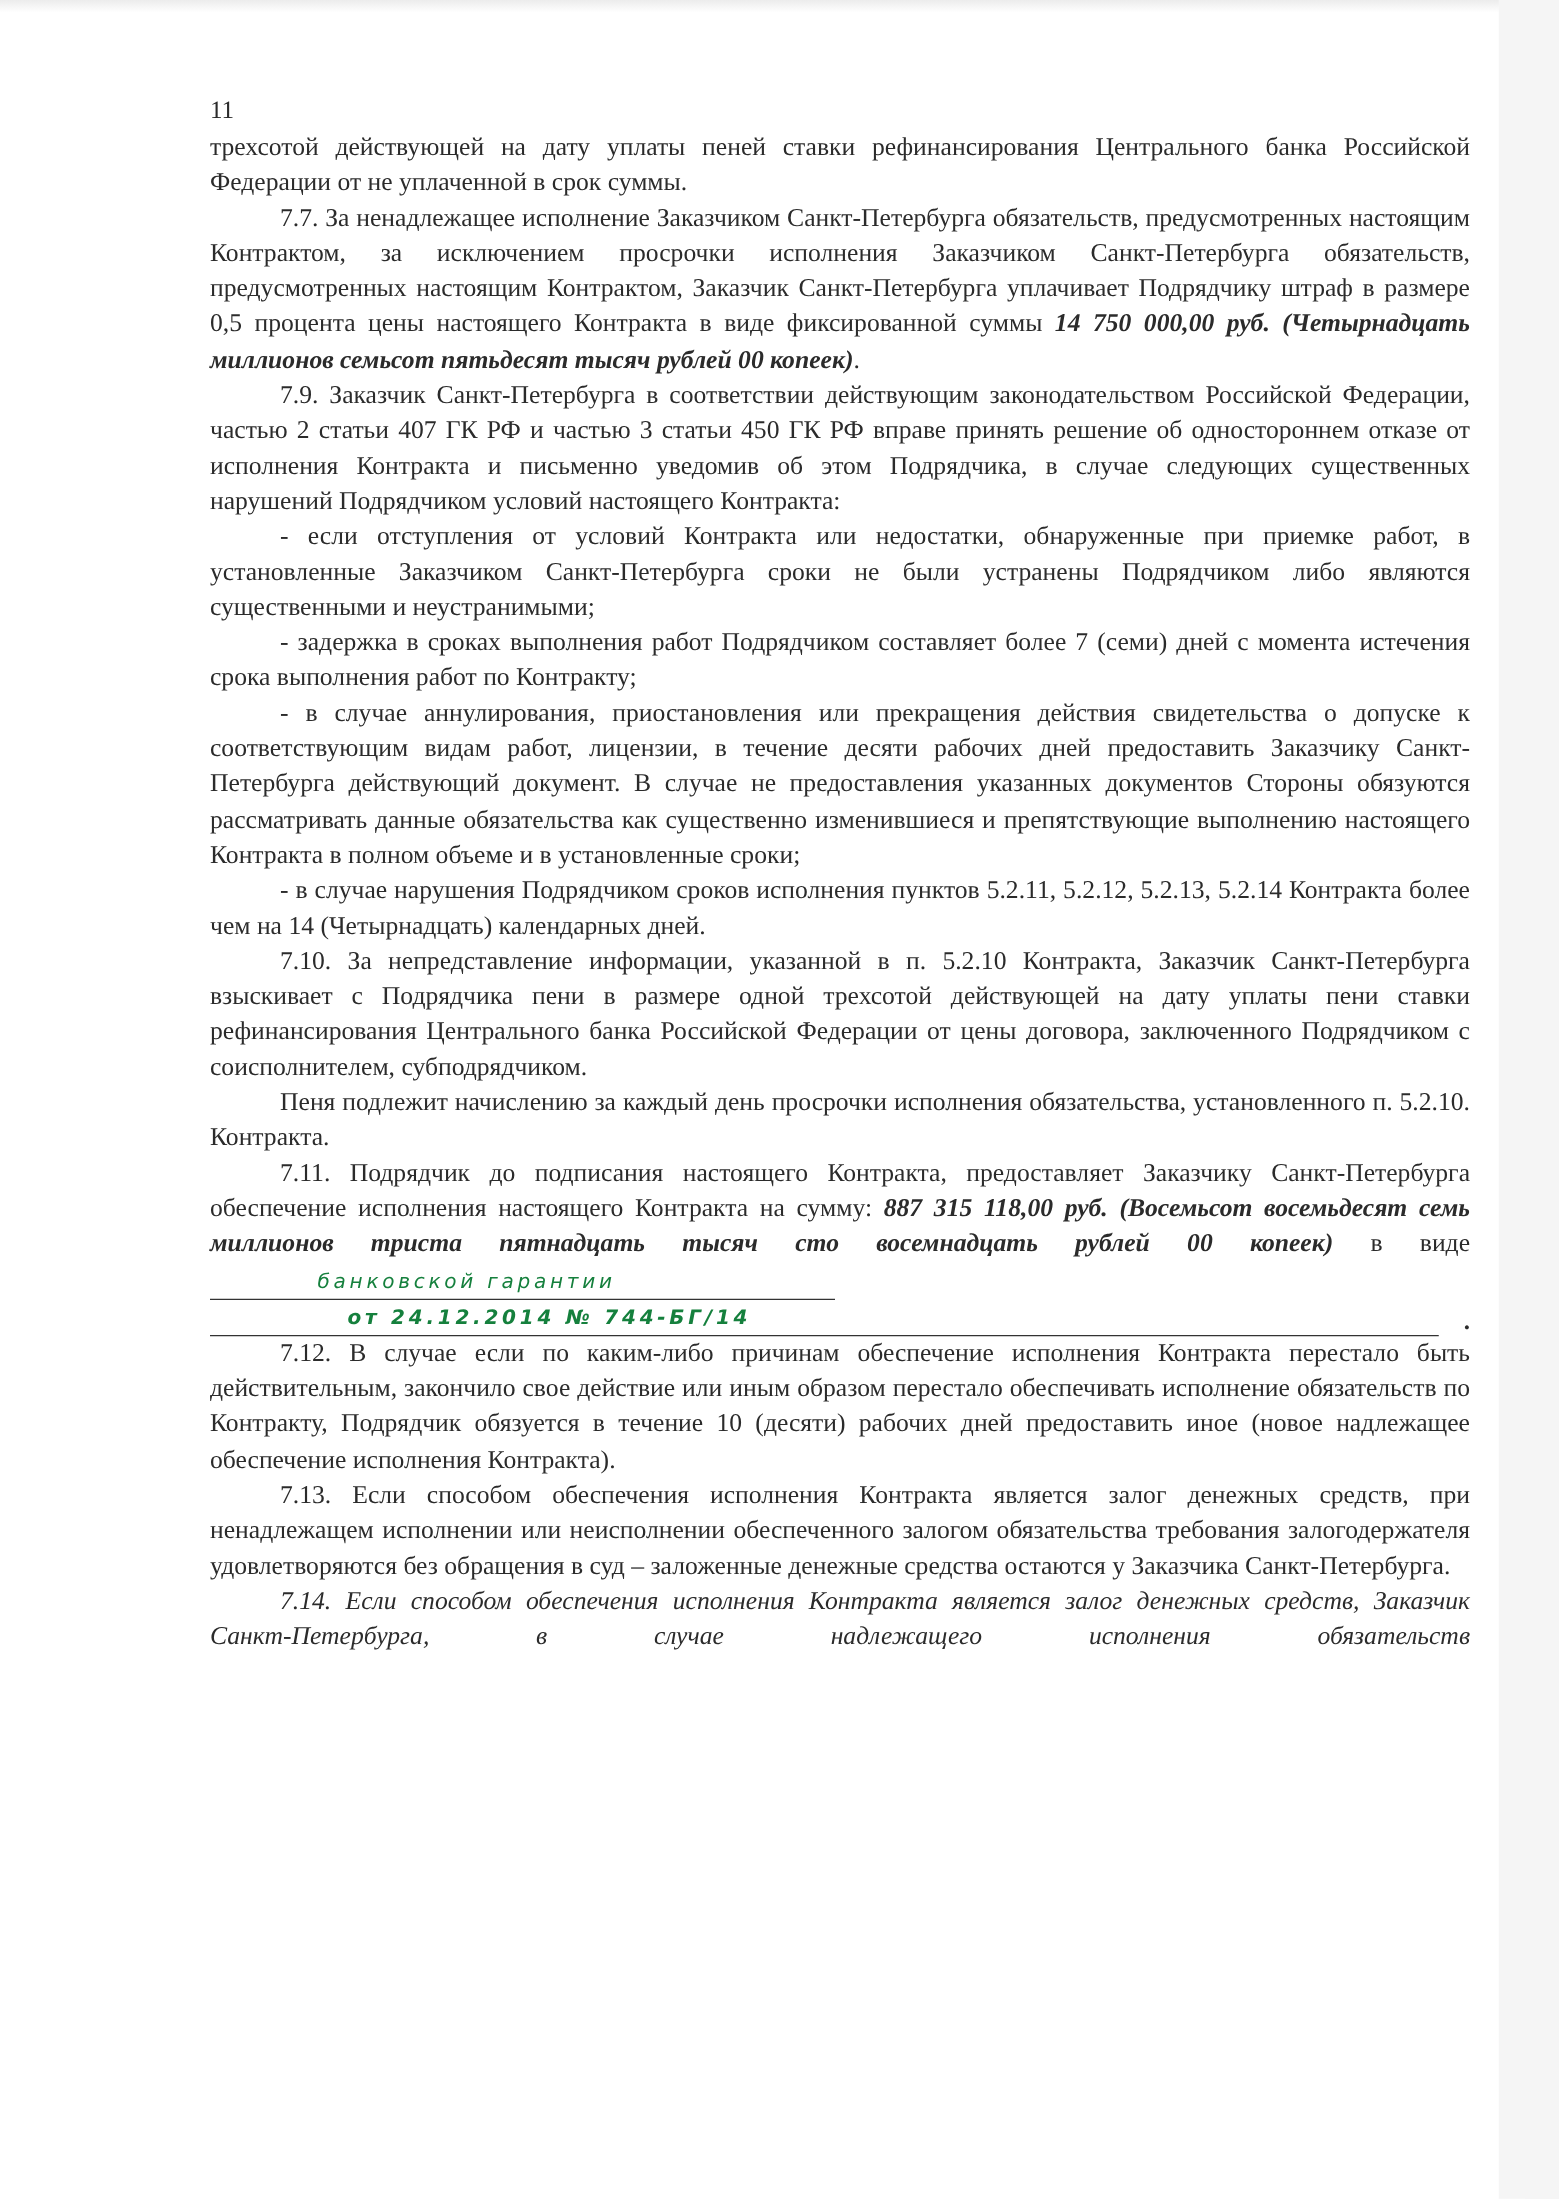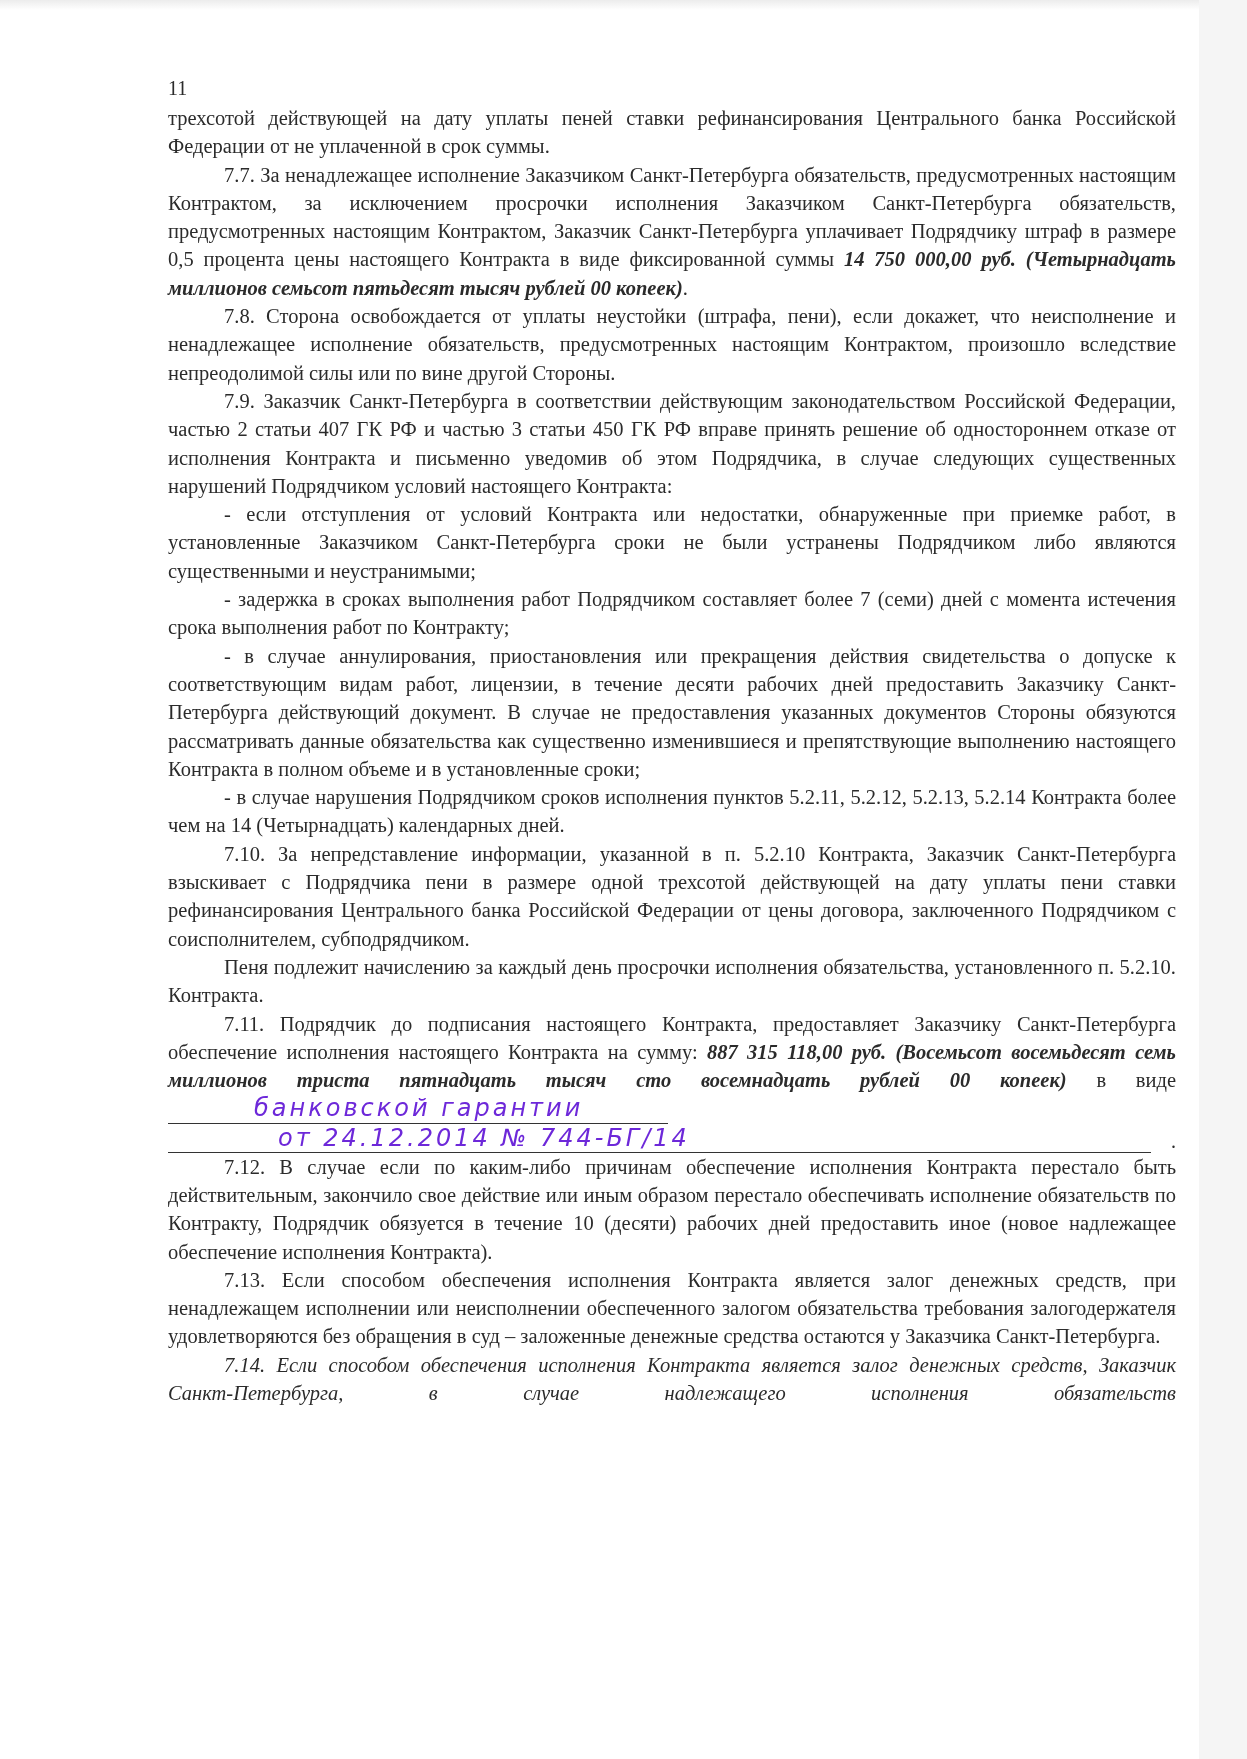--- a/index.html
+++ b/index.html
@@ -8,51 +8,50 @@
     font-family: "Liberation Serif", "DejaVu Serif", serif; color: #2b2b2b;
   }
   .edge { position: absolute; top: 0; right: 0; width: 48px; height: 1759px; background: #f5f5f5; }
   .topshade { position: absolute; top: 0; left: 0; width: 1200px; height: 10px; background: linear-gradient(#ececec, #ffffff); }
   .page { position: absolute; left: 168px; top: 76px; width: 1008px; }
   .pnum { text-align: left; font-size: 20px; line-height: 24px; margin-bottom: 4px; }
   p { margin: 0; font-size: 20.5px; line-height: 28.3px; text-align: justify; }
   p.ind { text-indent: 56px; }
   p.last-left { text-align-last: left; }
   .bi { font-weight: bold; font-style: italic; }
-  .hw { font-family: "DejaVu Sans", sans-serif; font-style: italic; color: #6d28d9; font-size: 24px; }
+  .hw { font-family: "DejaVu Sans", sans-serif; font-style: italic; color: #15803d; font-size: 16px; }
   .fill1 { display: inline-block; width: 470px; border-bottom: 1.5px solid #333; padding-left: 30px; letter-spacing: 3px; }
   .fill2 { display: block; border-bottom: 1.5px solid #333; padding-left: 110px; letter-spacing: 3px; height: 28px; line-height: 28px; margin-right: 20px; }
 </style>
 </head>
 <body>
 
 <div class="topshade"></div>
 <div class="edge"></div>
 
 <div class="page">
   <div class="pnum">11</div>
 
   <p class="last-left">трехсотой действующей на дату уплаты пеней ставки рефинансирования Центрального банка Российской Федерации от не уплаченной в срок суммы.</p>
 
   <p class="ind last-left"><span>7.7. За ненадлежащее исполнение Заказчиком Санкт-Петербурга обязательств, предусмотренных настоящим Контрактом, за исключением просрочки исполнения Заказчиком Санкт-Петербурга обязательств, предусмотренных настоящим Контрактом, Заказчик Санкт-Петербурга уплачивает Подрядчику штраф в размере 0,5 процента цены настоящего Контракта в виде фиксированной суммы </span><span class="bi">14 750 000,00 руб. (Четырнадцать миллионов семьсот пятьдесят тысяч рублей 00 копеек)</span><span>.</span></p>
 
-  <p class="ind last-left">7.8. Сторона освобождается от уплаты неустойки (штрафа, пени), если докажет, что неисполнение и ненадлежащее исполнение обязательств, предусмотренных настоящим Контрактом, произошло вследствие непреодолимой силы или по вине другой Стороны.</p>
 
   <p class="ind last-left">7.9. Заказчик Санкт-Петербурга в соответствии действующим законодательством Российской Федерации, частью 2 статьи 407 ГК РФ и частью 3 статьи 450 ГК РФ вправе принять решение об одностороннем отказе от исполнения Контракта и письменно уведомив об этом Подрядчика, в случае следующих существенных нарушений Подрядчиком условий настоящего Контракта:</p>
   <p class="ind last-left">- если отступления от условий Контракта или недостатки, обнаруженные при приемке работ, в установленные Заказчиком Санкт-Петербурга сроки не были устранены Подрядчиком либо являются существенными и неустранимыми;</p>
   <p class="ind last-left">- задержка в сроках выполнения работ Подрядчиком составляет более 7 (семи) дней с момента истечения срока выполнения работ по Контракту;</p>
   <p class="ind last-left">- в случае аннулирования, приостановления или прекращения действия свидетельства о допуске к соответствующим видам работ, лицензии, в течение десяти рабочих дней предоставить Заказчику Санкт-Петербурга действующий документ. В случае не предоставления указанных документов Стороны обязуются рассматривать данные обязательства как существенно изменившиеся и препятствующие выполнению настоящего Контракта в полном объеме и в установленные сроки;</p>
   <p class="ind last-left">- в случае нарушения Подрядчиком сроков исполнения пунктов 5.2.11, 5.2.12, 5.2.13, 5.2.14 Контракта более чем на 14 (Четырнадцать) календарных дней.</p>
 
 
   <p class="ind last-left">7.10. За непредставление информации, указанной в п. 5.2.10 Контракта, Заказчик Санкт-Петербурга взыскивает с Подрядчика пени в размере одной трехсотой действующей на дату уплаты пени ставки рефинансирования Центрального банка Российской Федерации от цены договора, заключенного Подрядчиком с соисполнителем, субподрядчиком.</p>
   <p class="ind last-left">Пеня подлежит начислению за каждый день просрочки исполнения обязательства, установленного п. 5.2.10. Контракта.</p>
 
   <p class="ind last-left"><span>7.11. Подрядчик до подписания настоящего Контракта, предоставляет Заказчику Санкт-Петербурга обеспечение исполнения настоящего Контракта на сумму: </span><span class="bi">887 315 118,00 руб. (Восемьсот восемьдесят семь миллионов триста пятнадцать тысяч сто восемнадцать рублей 00 копеек)</span><span> в виде </span><span class="fill1 hw">банковской гарантии</span></p>
-  <div style="display:flex;align-items:flex-end;">
+  <div style="display:flex;align-items:flex-end;font-weight:bold;">
     <span class="fill2 hw" style="flex:1;">от 24.12.2014 № 744-БГ/14</span>
       <span style="font-size:20px;">.</span>
   </div>
 
   <p class="ind last-left">7.12. В случае если по каким-либо причинам обеспечение исполнения Контракта перестало быть действительным, закончило свое действие или иным образом перестало обеспечивать исполнение обязательств по Контракту, Подрядчик обязуется в течение 10 (десяти) рабочих дней предоставить иное (новое надлежащее обеспечение исполнения Контракта).</p>
   <p class="ind last-left">7.13. Если способом обеспечения исполнения Контракта является залог денежных средств, при ненадлежащем исполнении или неисполнении обеспеченного залогом обязательства требования залогодержателя удовлетворяются без обращения в суд – заложенные денежные средства остаются у Заказчика Санкт-Петербурга.</p>
   <p class="ind" style="text-align-last: justify; font-style: italic;">7.14. Если способом обеспечения исполнения Контракта является залог денежных средств, Заказчик Санкт-Петербурга, в случае надлежащего исполнения обязательств</p>
 </div>
 
 </body></html>

